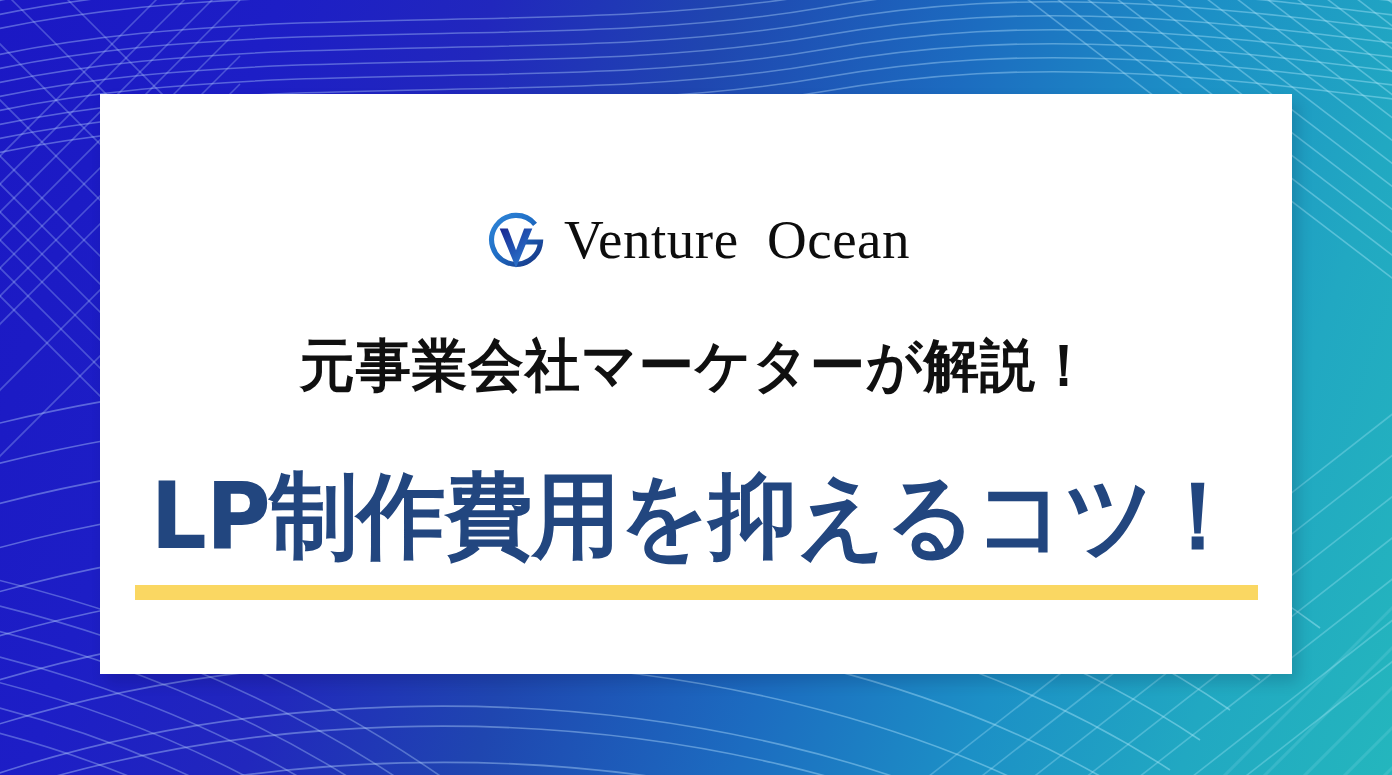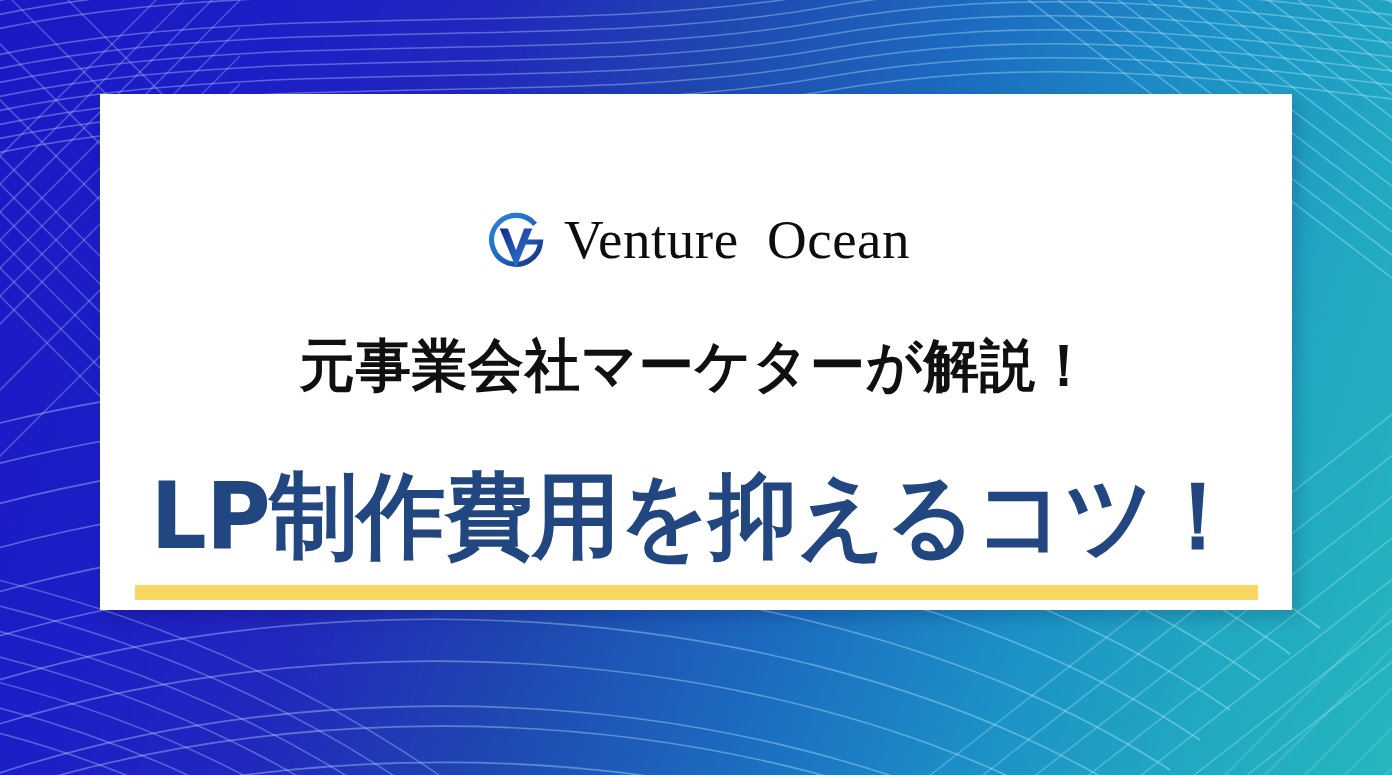--- a/index.html
+++ b/index.html
@@ -43,21 +43,21 @@
   }
 
   #bg-lines { mix-blend-mode: screen; }
 
   
   #content-card {
     position: absolute;
     left: 100px;
     top: 94px;
     width: 1192px;
-    height: 516px;
+    height: 580px;
     background: #ffffff;
     box-shadow: 6px 8px 14px rgba(0,0,40,0.16);
   }
 
   
   #logo-row {
     position: absolute;
     left: 0;
     right: 0;
     top: 104px;

